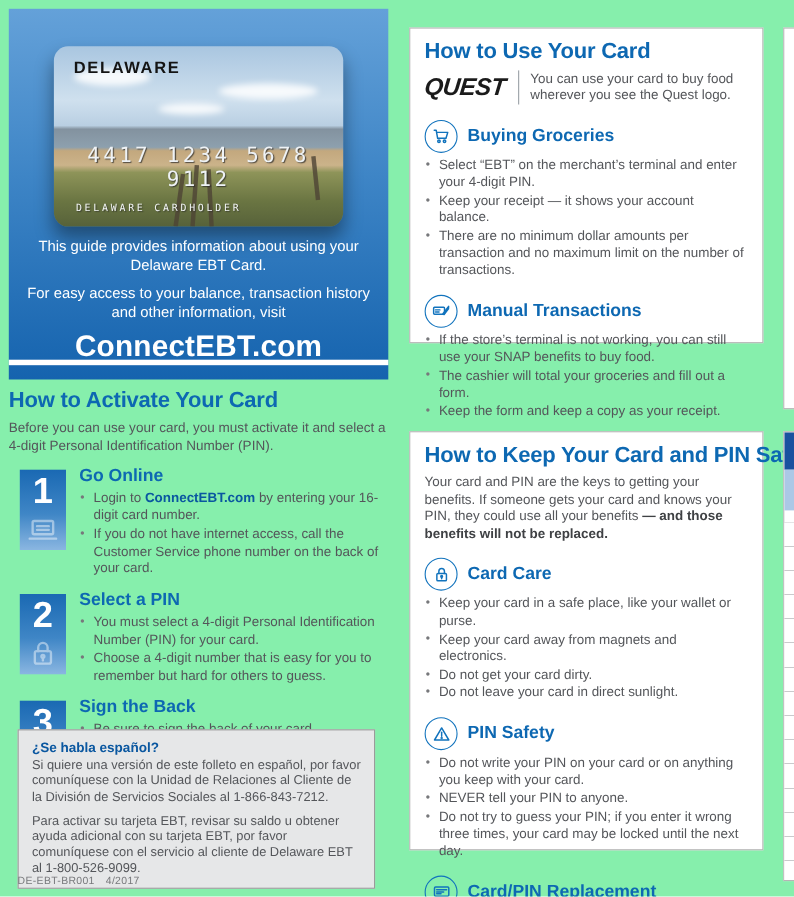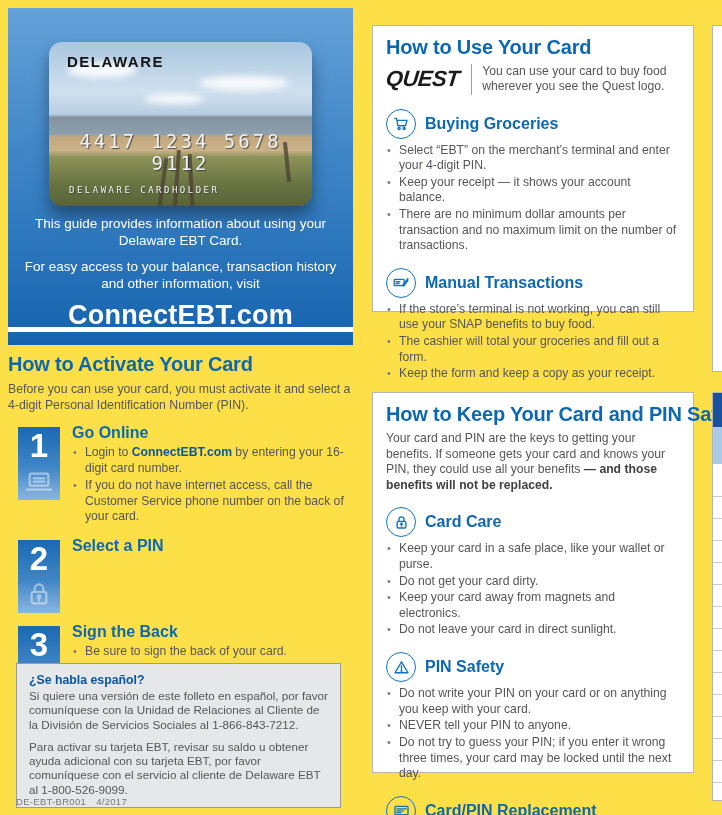--- a/index.html
+++ b/index.html
@@ -1,18 +1,18 @@
 <!DOCTYPE html>
 <html><head>
 <meta charset="utf-8">
 <style>
   * { margin:0; padding:0; box-sizing:border-box; }
   html,body { width:722px; height:815px; background:#fff; overflow:hidden;
     font-family:"Liberation Sans", sans-serif; color:#54565a; }
-  .page { position:relative; width:722px; height:815px; background:#fde047;padding-left:40px; }
+  .page { position:relative; width:722px; height:815px; background:#86efac;padding-left:40px; }
 
   
   .blue-panel { position:absolute; left:8px; top:8px; width:345px; height:337px;
     background:linear-gradient(180deg,#64a1d9 0%,#3e85c6 45%,#1563ae 100%); }
   .ebt-card { position:absolute; left:41px; top:34px; width:263px; height:164px;
     border-radius:13px; overflow:hidden; box-shadow:0 10px 16px rgba(0,0,0,.38);
     background:linear-gradient(180deg,
       #a9c6e0 0%, #cfe0ee 30%, #b9cfe2 44%,
       #83929f 46%, #8da0ae 56%,
       #c3a87e 58%, #cbb38a 66%,
@@ -152,20 +152,24 @@
         <div class="step-num">2</div>
         <svg class="step-icon white-ic" viewBox="0 0 24 24">
           <rect x="6.5" y="10.5" width="11" height="8.5" rx="1.3"></rect>
             <path d="M8.8 10.5 V8 a3.2 3.2 0 0 1 6.4 0 v2.5"></path>
             <circle cx="12" cy="14" r="1"></circle>
             <path d="M12 15 v1.8"></path>
         </svg>
       </div>
       <div class="step-body">
         <h2>Select a PIN</h2>
+        <ul class="blt">
+          <li><span>You must select a 4-digit Personal Identification Number (PIN) for your card.</span></li>
+          <li><span>Choose a 4-digit number that is easy for you to remember but hard for others to guess.</span></li>
+        </ul>
       </div>
     </div>
 
     <div class="step">
       <div class="step-badge">
         <div class="step-num">3</div>
         <svg class="step-icon white-ic" viewBox="0 0 24 24">
           <path d="M13 4.5 L18 9.5 L13.5 17 L9 18.5 L10.5 14 Z"></path>
             <circle cx="13.3" cy="11.2" r="1"></circle>
             <path d="M9 18.5 L5.5 21.5"></path>
@@ -267,22 +271,22 @@
               <rect x="6.5" y="10.5" width="11" height="8.5" rx="1.3"></rect>
               <path d="M8.8 10.5 V8 a3.2 3.2 0 0 1 6.4 0 v2.5"></path>
               <circle cx="12" cy="13.8" r="1"></circle>
               <path d="M12 14.8 v1.8"></path>
             </svg>
         </span>
         <h2>Card Care</h2>
       </div>
       <ul class="blt">
         <li><span>Keep your card in a safe place, like your wallet or purse.</span></li>
+        <li><span>Keep your card away from magnets and electronics.</span></li>
         <li><span>Do not get your card dirty.</span></li>
-        <li><span>Keep your card away from magnets and electronics.</span></li>
         <li><span>Do not leave your card in direct sunlight.</span></li>
       </ul>
     </div>
 
     <div class="rsec">
       <div class="rsec-head">
         <span class="icon-circle">
           <svg class="blue-ic" viewBox="0 0 24 24">
               <path d="M12 4.8 L20.2 18.6 H3.8 Z"></path>
               <path d="M12 9.8 v4.4"></path>

